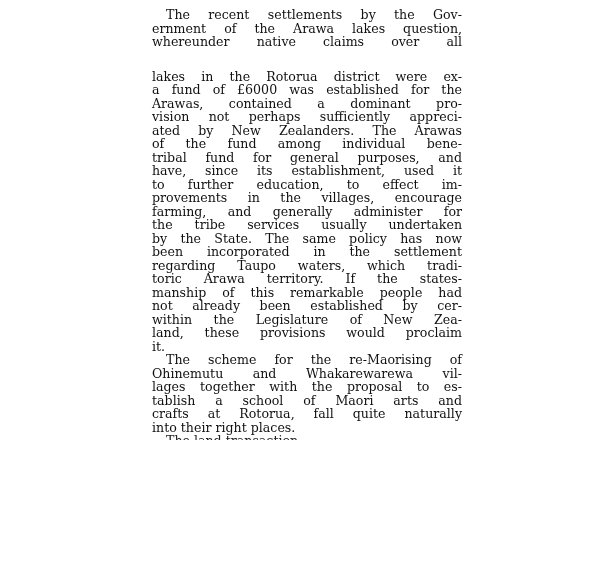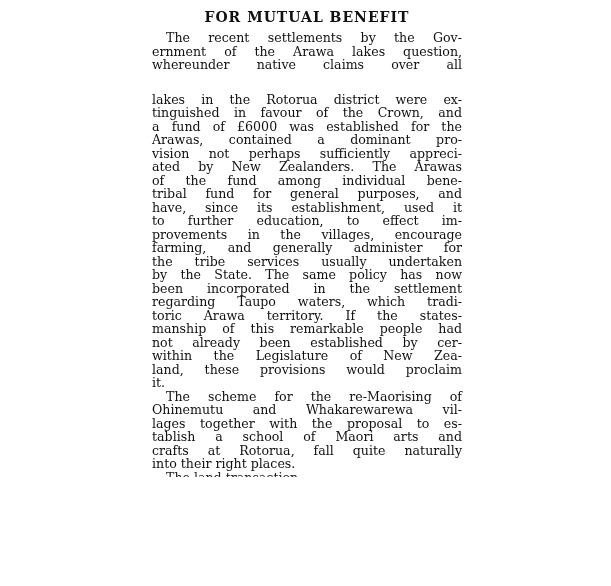--- a/index.html
+++ b/index.html
@@ -61,33 +61,31 @@
       font-size: 12.6px;
       line-height: 13.5px;
       padding-left: 14px;
       color: #222;
     }
   </style>
 </head>
 <body>
 
 <div class="clipping">
-  <div class="headline">FOR MUTUAL BENEFIT</div>
 
   <div class="para">
     <span class="line indent">The recent settlements by the Gov-</span>
     <span class="line">ernment of the Arawa lakes question,</span>
     <span class="line bold">whereunder native claims over all</span>
   </div>
 
   <div class="gap"></div>
 
   <div class="para">
     <span class="line">lakes in the Rotorua district were ex-</span>
-    <span class="line">tinguished in favour of the Crown, and</span>
     <span class="line">a fund of £6000 was established for the</span>
     <span class="line">Arawas, contained a dominant pro-</span>
     <span class="line">vision not perhaps sufficiently appreci-</span>
     <span class="line">ated by New Zealanders. The Arawas</span>
     <span class="line">of the fund among individual bene-</span>
     <span class="line">tribal fund for general purposes, and</span>
     <span class="line">have, since its establishment, used it</span>
     <span class="line">to further education, to effect im-</span>
     <span class="line">provements in the villages, encourage</span>
     <span class="line">farming, and generally administer for</span>

